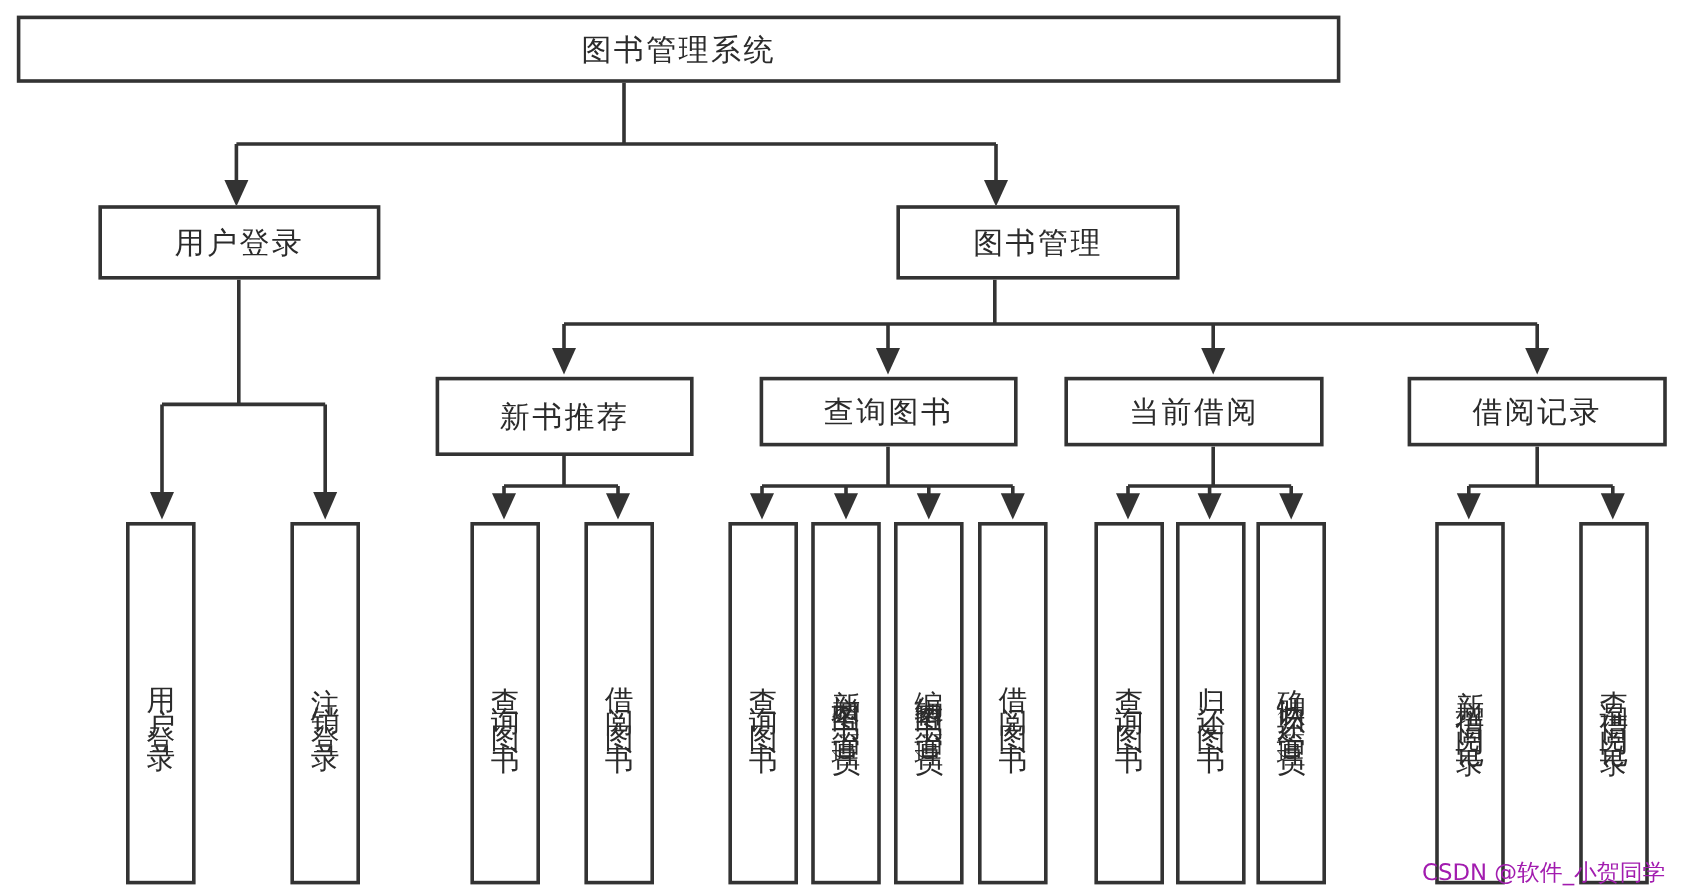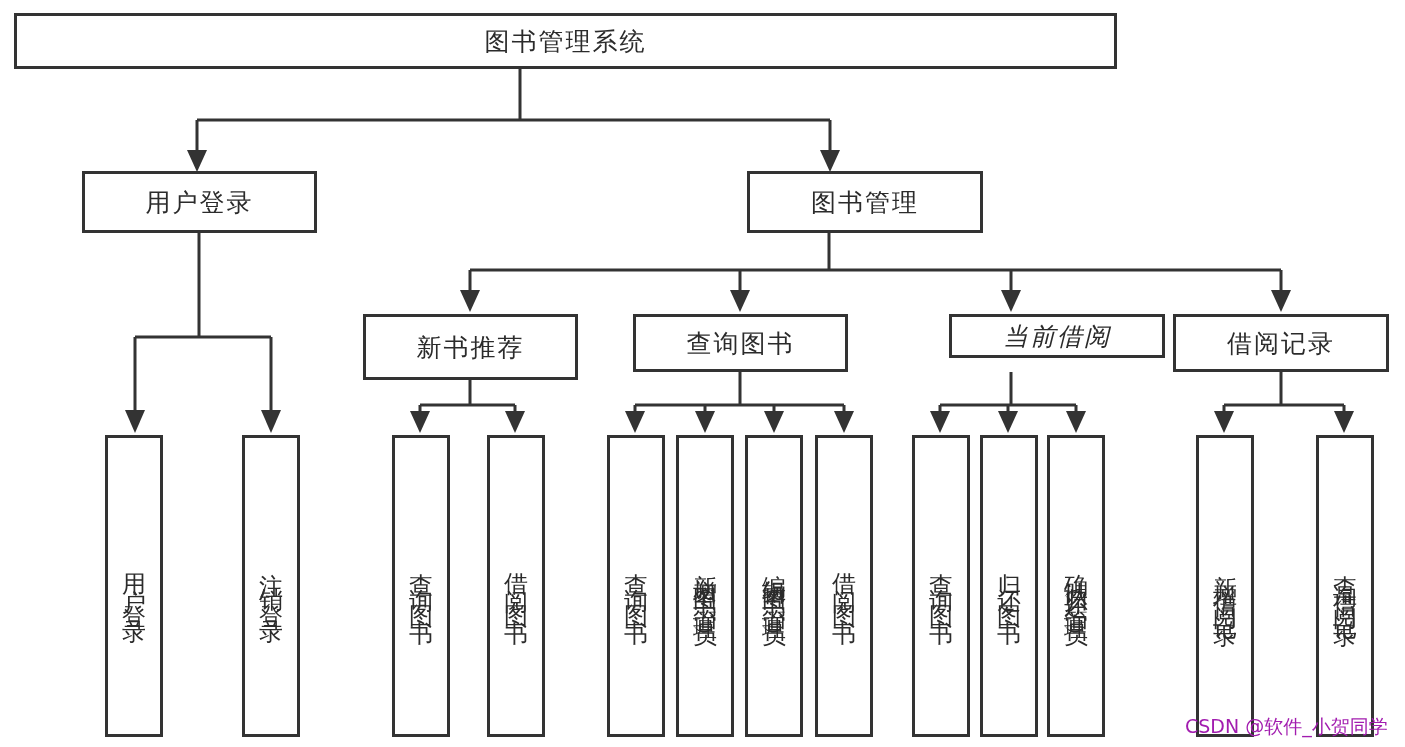--- a/index.html
+++ b/index.html
@@ -61,21 +61,21 @@
   .ls-short { letter-spacing: 16px; }
   .ls-mid   { letter-spacing: 10px; }
   .ls-long  { letter-spacing: 7px; }
 
   
   #n-root  { left: 14px;  top: 13px;  width: 1103px; height: 56px; }
   #n-login { left: 82px;  top: 171px; width: 235px;  height: 62px; }
   #n-mgmt  { left: 747px; top: 171px; width: 236px;  height: 62px; }
   #n-newbook { left: 363px;  top: 314px; width: 215px; height: 66px; }
   #n-borrow  { left: 633px;  top: 314px; width: 215px; height: 58px; }
-  #n-current { left: 949px;  top: 314px; width: 216px; height: 44px; font-style: italic; }
+  #n-current { left: 887px;  top: 314px; width: 216px; height: 58px; }
   #n-records { left: 1173px; top: 314px; width: 216px; height: 58px; }
 
   #lf-1  { left: 105px;  }
   #lf-2  { left: 242px;  }
   #lf-3  { left: 392px;  }
   #lf-4  { left: 487px;  }
   #lf-5  { left: 607px;  }
   #lf-6  { left: 676px;  }
   #lf-7  { left: 745px;  }
   #lf-8  { left: 815px;  }

